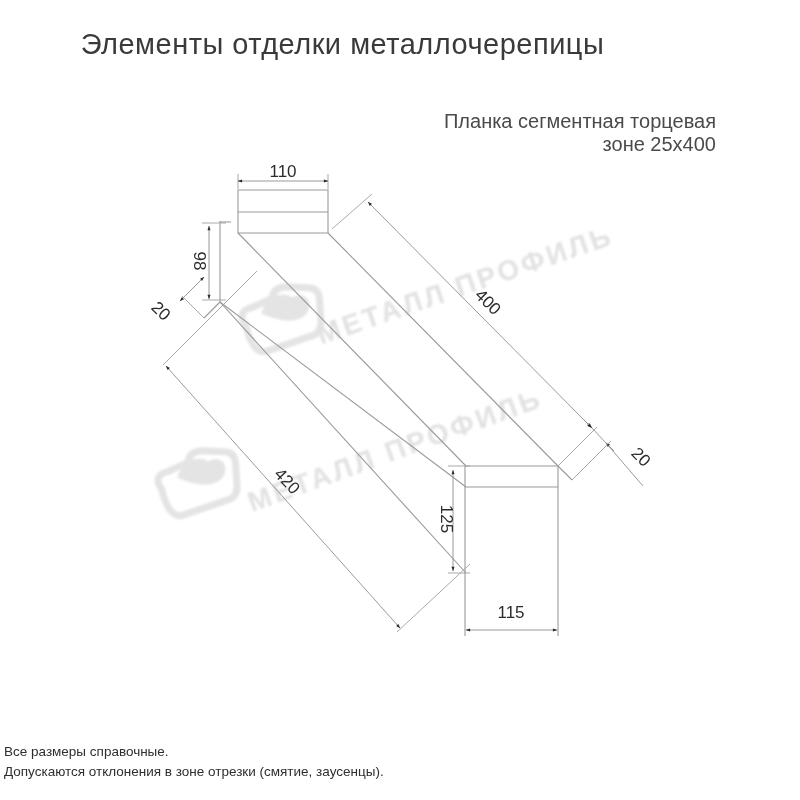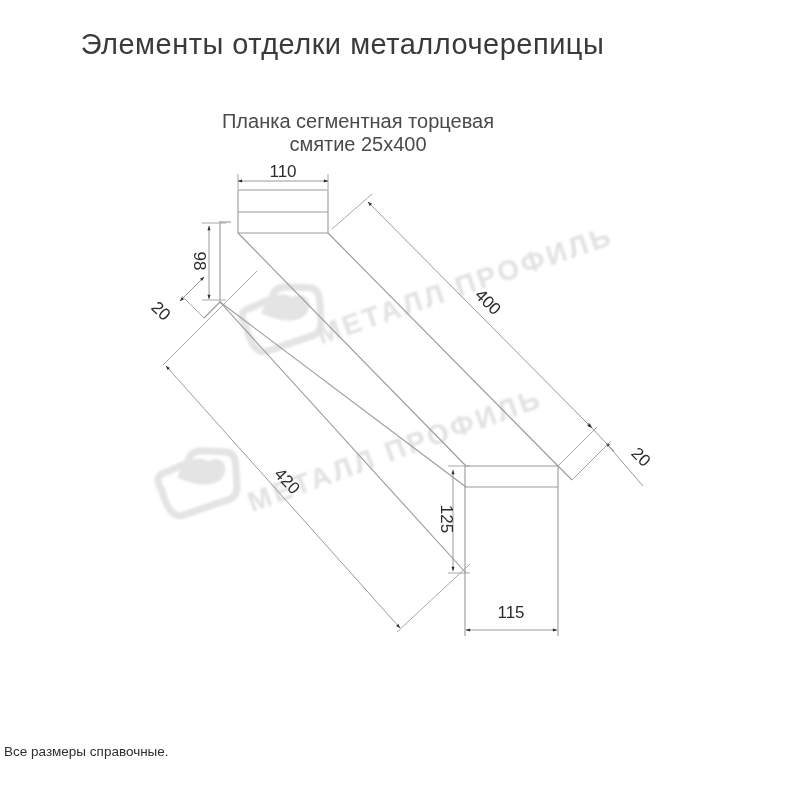--- a/index.html
+++ b/index.html
@@ -1,39 +1,39 @@
 <!DOCTYPE html>
 <html><head>
 <meta charset="utf-8">
 <style>
   html,body{margin:0;padding:0;background:#ffffff;}
   body{width:800px;height:800px;position:relative;overflow:hidden;
        font-family:"Liberation Sans", sans-serif;}
   .page-title{position:absolute;top:28px;left:0;width:685px;text-align:center;
        font-size:29px;color:#3a3a3a;letter-spacing:.5px;}
-  .subtitle{position:absolute;top:110px;left:0;width:716px;text-align:center;
+  .subtitle{position:absolute;top:110px;left:0;width:716px;text-align:right;
        font-size:20px;color:#4a4a4a;line-height:23px;}
   .footer{position:absolute;left:4px;top:742px;font-size:13.5px;color:#2f2f2f;line-height:20px;}
   svg{position:absolute;left:0;top:0;}
   .obj{stroke:#9a9a9a;stroke-width:1.1;fill:none;}
   .ext{stroke:#9f9f9f;stroke-width:0.9;fill:none;}
   .dim{stroke:#8f8f8f;stroke-width:0.9;fill:none;}
   .dimtext{font-family:"Liberation Sans",sans-serif;font-size:17px;fill:#2c2c2c;}
   .wm{filter:blur(1.1px);}
   .wmtext{font-family:"Liberation Sans",sans-serif;font-weight:bold;font-size:28px;
        letter-spacing:3px;fill:#e2e2e2;}
 </style>
 </head>
 <body>
 
 <div class="page-title">Элементы отделки металлочерепицы</div>
 
 <div class="subtitle">
   <div>Планка сегментная торцевая</div>
-  <div>смятие 25х400</div>
+  <div>зоне 25х400</div>
 </div>
 
 <svg width="800" height="800" viewBox="0 0 800 800">
   <defs>
     <marker id="ma" viewBox="0 0 10 10" refX="9.2" refY="5" markerWidth="13" markerHeight="5" orient="auto-start-reverse">
       <path d="M0,1.6 L10,5 L0,8.4 Z" fill="#2c2c2c"></path>
     </marker>
   </defs>
 
   <g class="wm">
@@ -108,13 +108,14 @@
     <text class="dimtext" text-anchor="middle" transform="translate(484,306) rotate(45)">400</text>
     <text class="dimtext" text-anchor="middle" transform="translate(637,461) rotate(45)">20</text>
     <text class="dimtext" text-anchor="middle" transform="translate(283,485) rotate(46)">420</text>
     <text class="dimtext" text-anchor="middle" transform="translate(441,519) rotate(90)">125</text>
     <text class="dimtext" x="511" y="618" text-anchor="middle">115</text>
   </g>
 </svg>
 
 <div class="footer">
   <div>Все размеры справочные.</div>
+  <div>Допускаются отклонения в зоне отрезки (смятие, заусенцы).</div>
 </div>
 
 </body></html>

